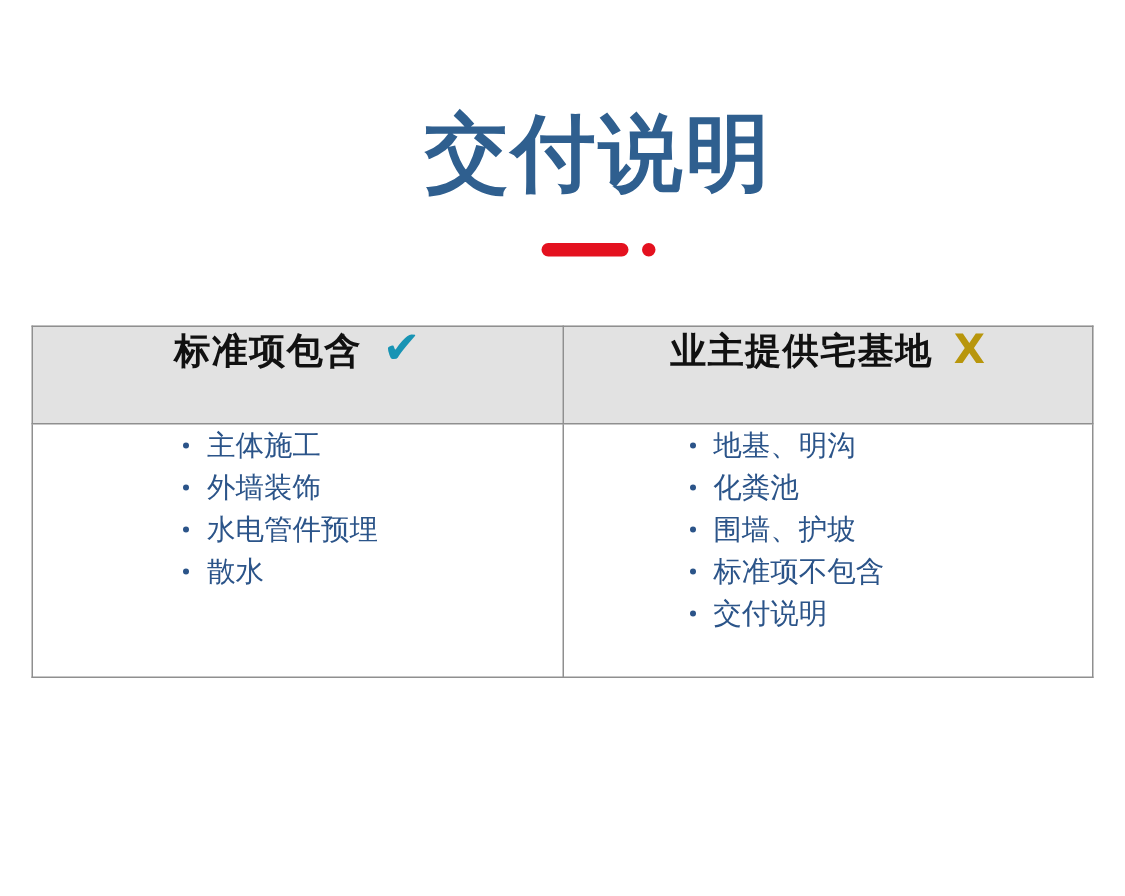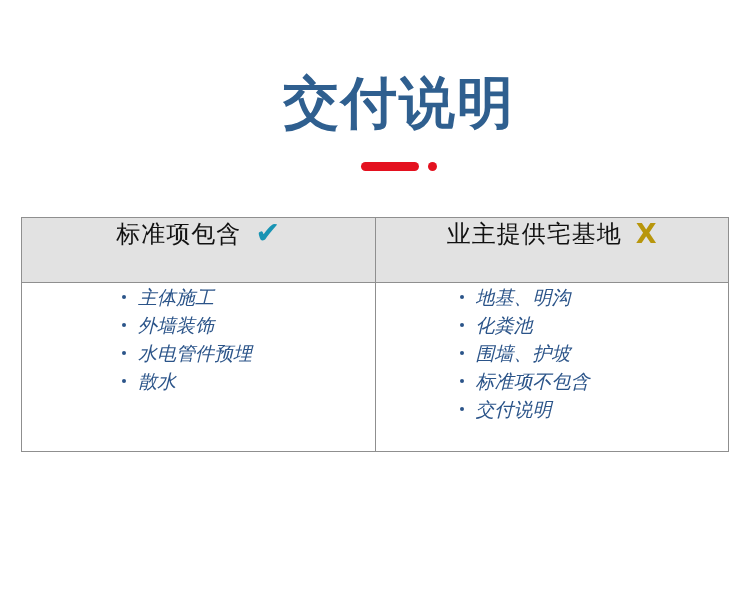--- a/index.html
+++ b/index.html
@@ -72,21 +72,21 @@
   }
   .hdr-inner {
     display: flex;
     align-items: center;
     justify-content: center;
     gap: 14px;
   }
   .hdr-text {
     font-size: 24px;
     color: #111111;
-    font-weight: normal;
+    font-weight: bold;
     letter-spacing: 1px;
   }
   .mark-check {
     color: #1894b4;
     font-size: 30px;
     font-weight: bold;
     line-height: 1;
     transform: translateY(-1px);
   }
   .mark-x {
@@ -97,21 +97,20 @@
   }
 
   .body-cell {
     height: 168px;
     padding: 18px 0 0 0;
   }
   .item-list {
     list-style: none;
     margin: 0;
     padding: 0 0 0 100px;
-    font-style: italic;
   }
   .item-list.right {
     padding-left: 84px;
   }
   .item-list li {
     color: #2b5489;
     font-size: 19px;
     line-height: 1.48;
     position: relative;
     padding-left: 16px;

